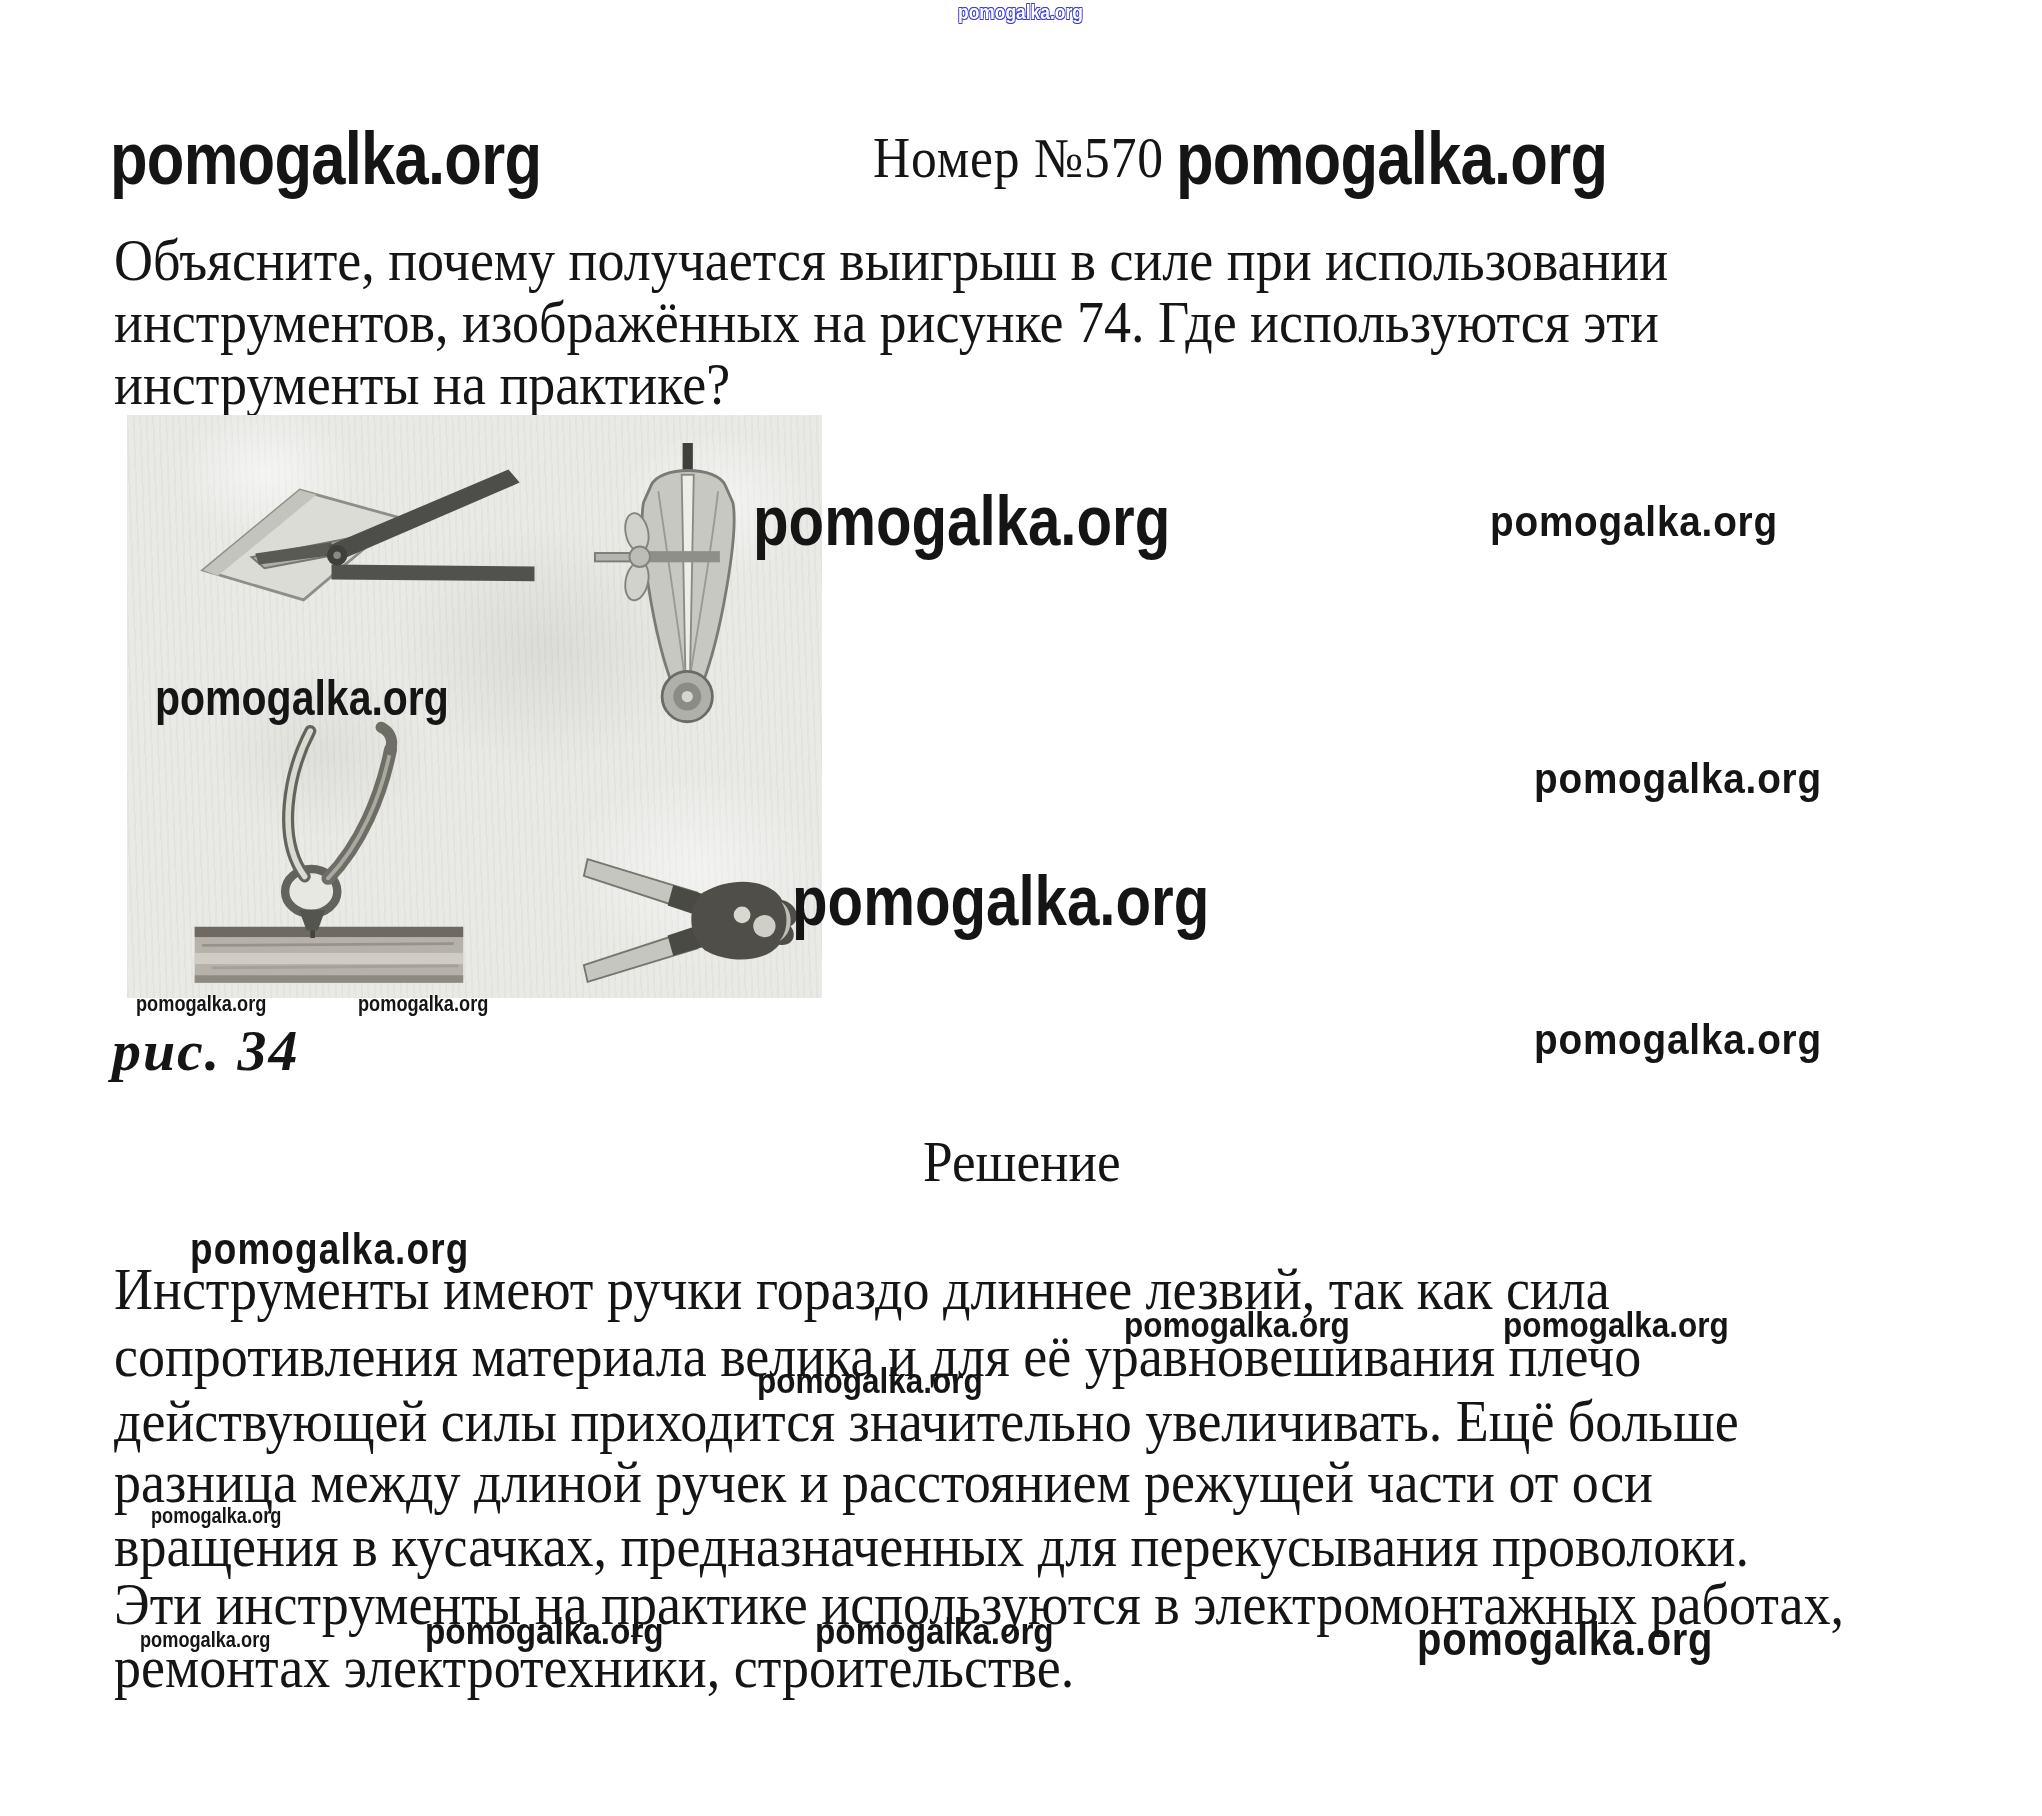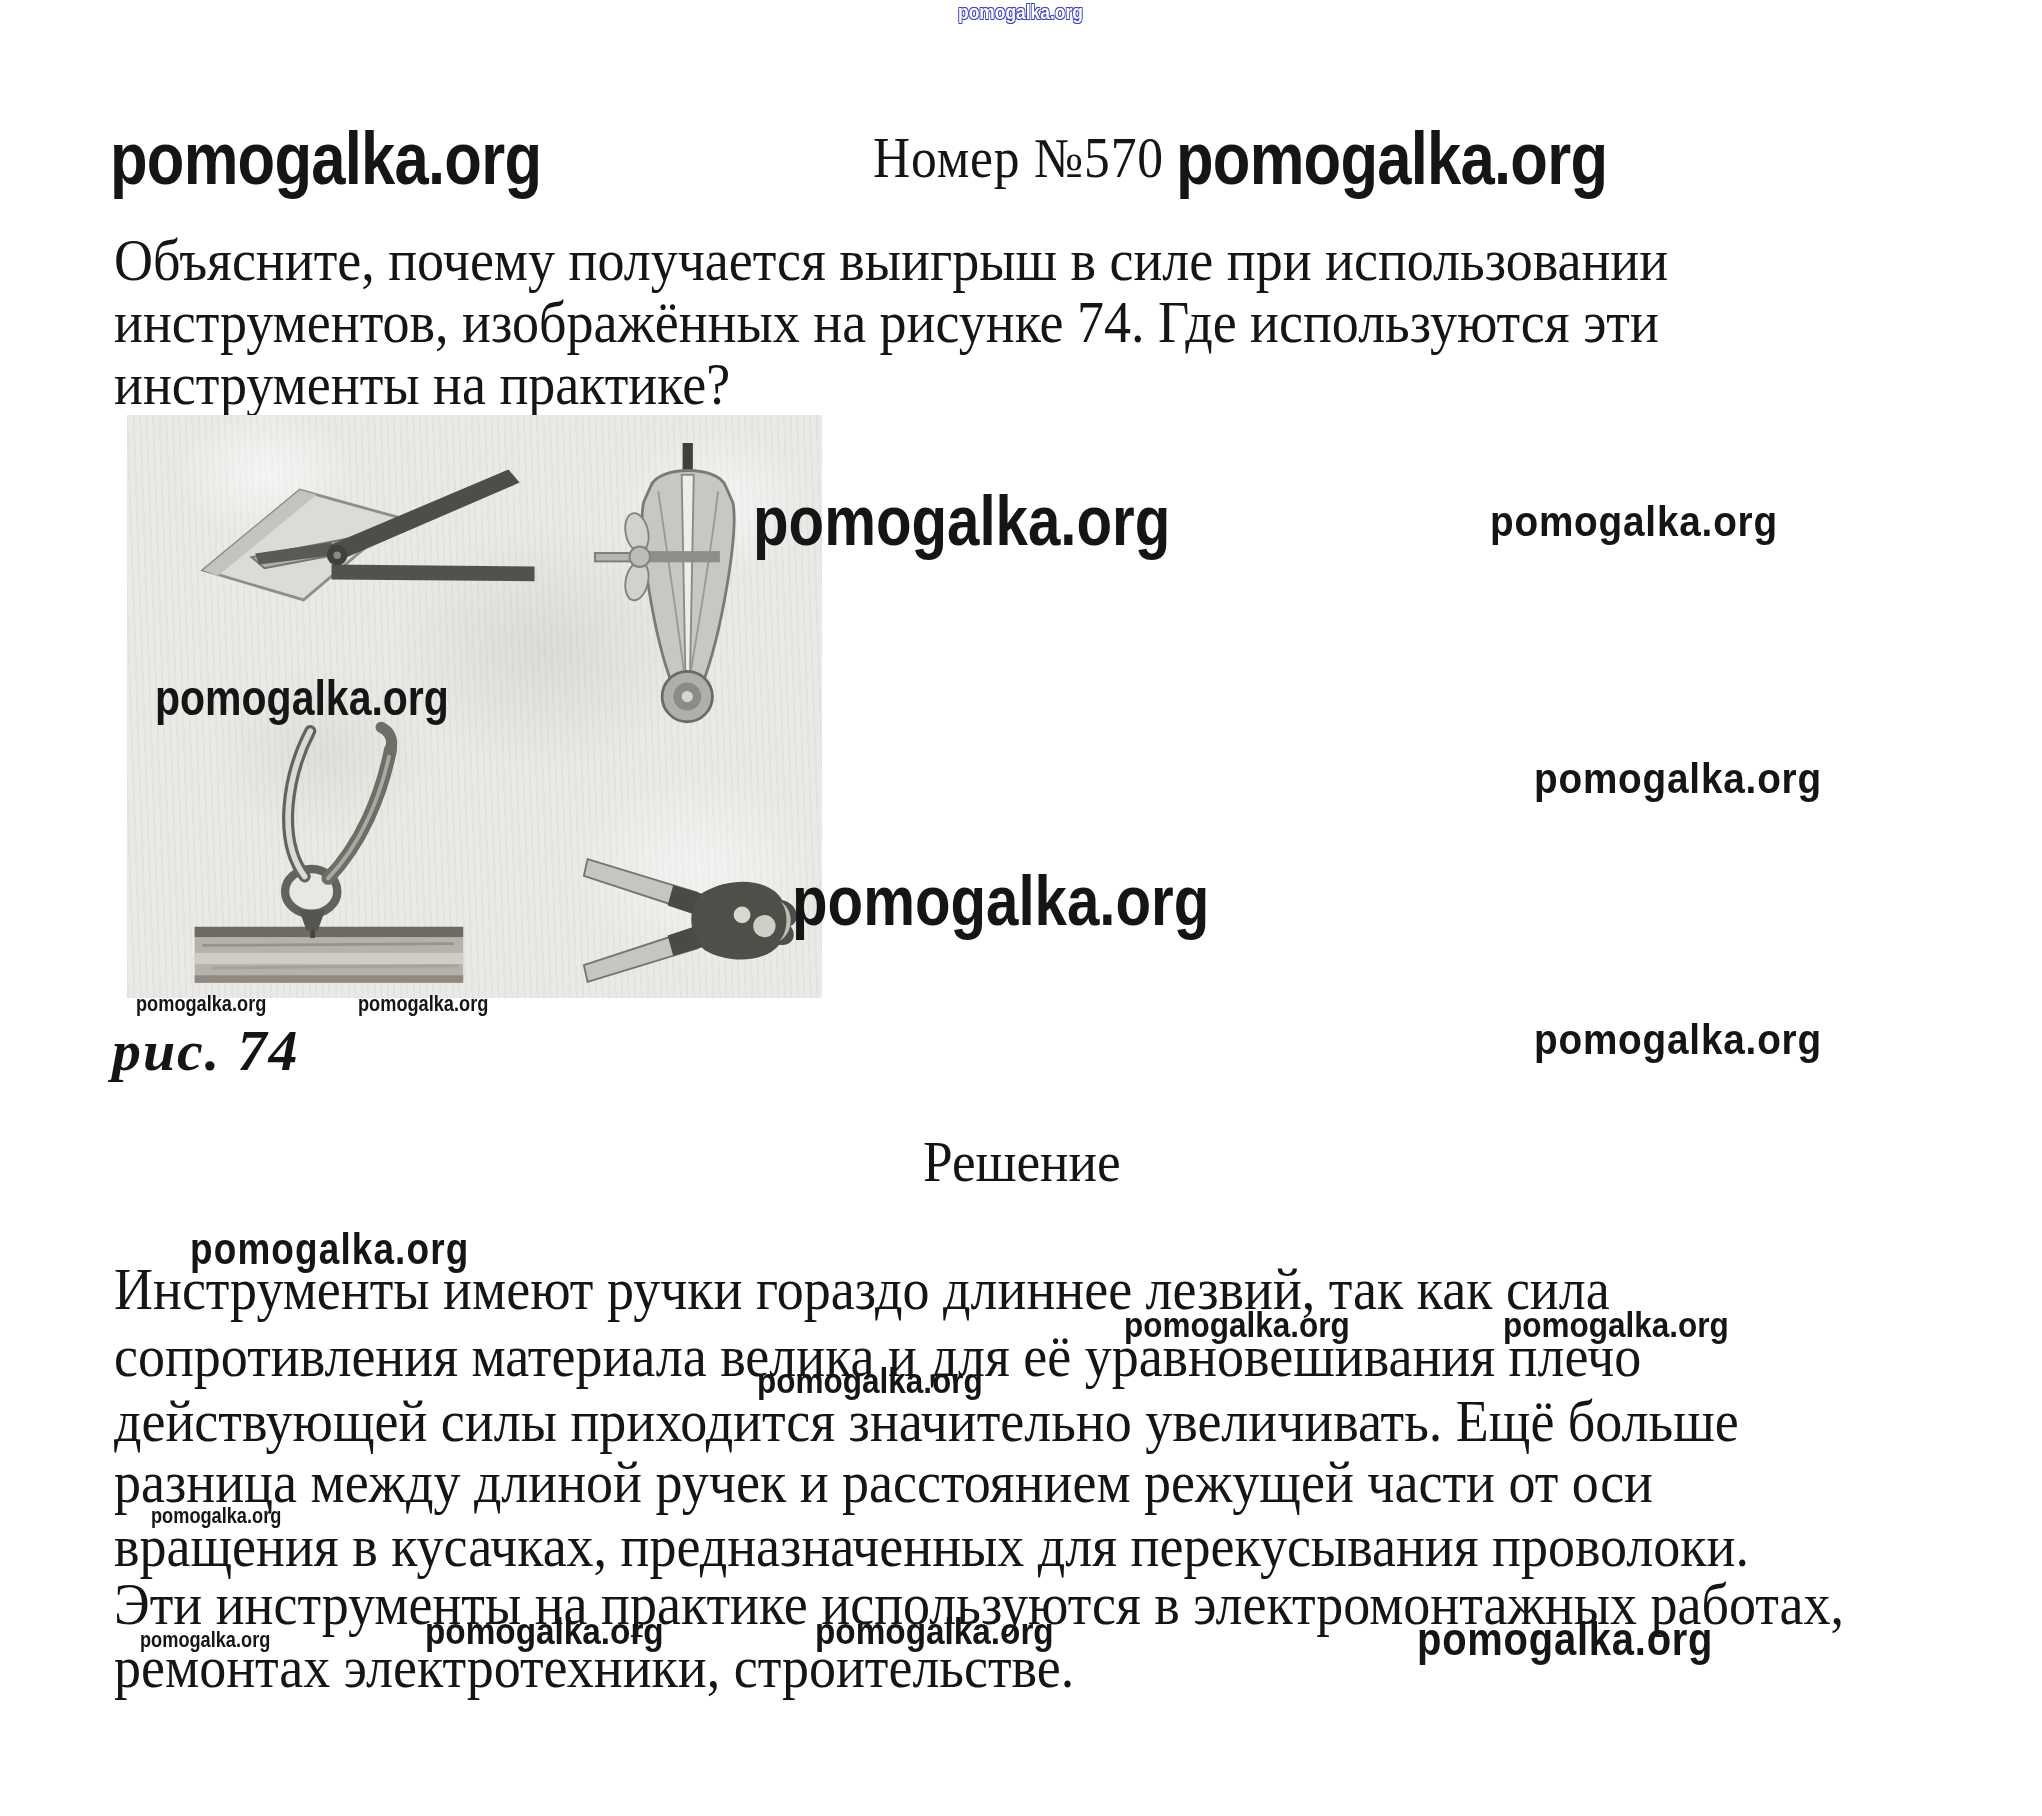--- a/index.html
+++ b/index.html
@@ -157,21 +157,21 @@
 
   <div class="abs sans wm-fig-big1">pomogalka.org</div>
   <div class="abs sans wm-fig-midleft">pomogalka.org</div>
   <div class="abs sans wm-fig-big2">pomogalka.org</div>
   <div class="abs sans wm-right wm-right1">pomogalka.org</div>
   <div class="abs sans wm-right wm-right2">pomogalka.org</div>
   <div class="abs sans wm-right wm-right3">pomogalka.org</div>
   <div class="abs sans wm-small wm-fig-small1">pomogalka.org</div>
   <div class="abs sans wm-small wm-fig-small2">pomogalka.org</div>
 
-  <div class="abs serif fig-caption">рис. 74</div>
+  <div class="abs serif fig-caption">рис. 34</div>
 
   <div class="abs serif sol-heading">Решение</div>
 
   <div class="abs sans wm-sol-top">pomogalka.org</div>
 
   <div class="abs serif s-line s1">Инструменты имеют ручки гораздо длиннее лезвий, так как сила</div>
   <div class="abs serif s-line s2">сопротивления материала велика и для её уравновешивания плечо</div>
   <div class="abs serif s-line s3">действующей силы приходится значительно увеличивать. Ещё больше</div>
   <div class="abs serif s-line s4">разница между длиной ручек и расстоянием режущей части от оси</div>
   <div class="abs serif s-line s5">вращения в кусачках, предназначенных для перекусывания проволоки.</div>

